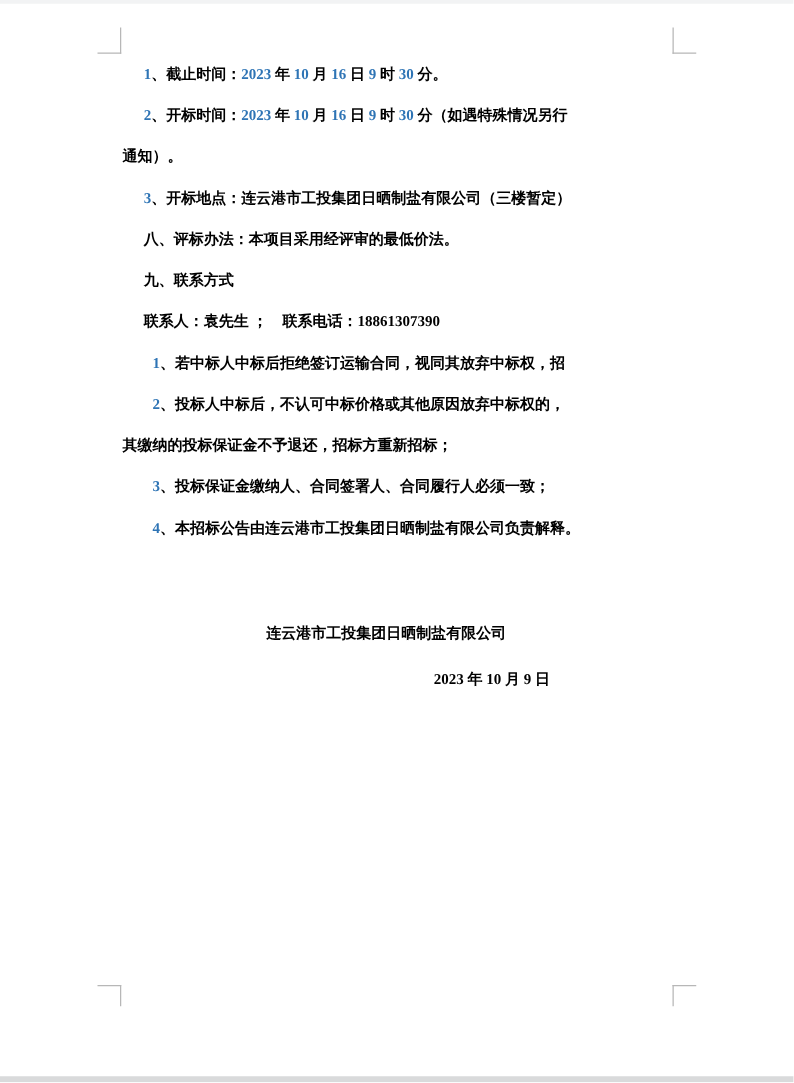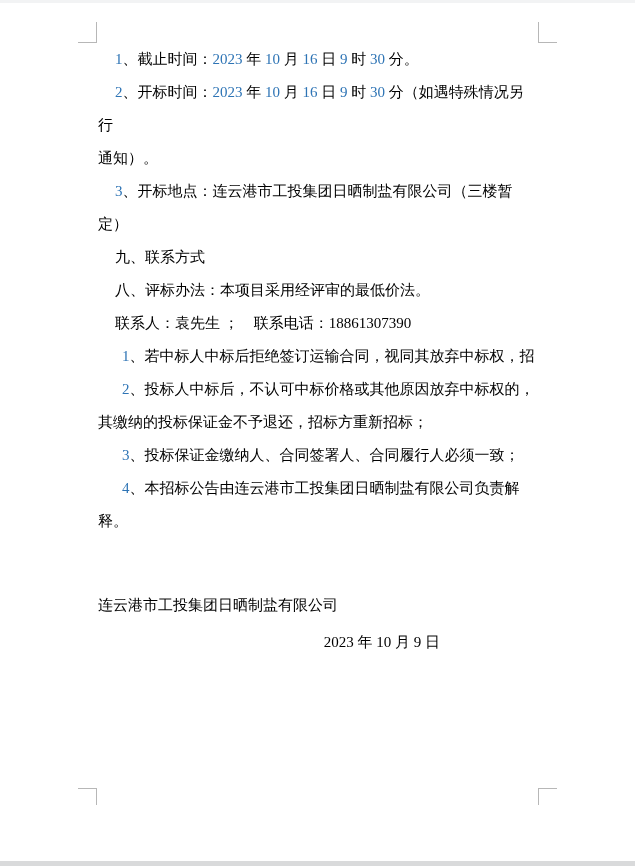--- a/index.html
+++ b/index.html
@@ -34,37 +34,38 @@
   }
   .mark.tl { left: 78px;  top: 22px;  height: 21px; border-right: 1px solid #b7b7b7; border-bottom: 1px solid #b7b7b7; }
   .mark.tr { left: 538px; top: 22px;  height: 21px; border-left: 1px solid #b7b7b7;  border-bottom: 1px solid #b7b7b7; }
   .mark.bl { left: 78px;  top: 788px; height: 17px; border-right: 1px solid #b7b7b7; border-top: 1px solid #b7b7b7; }
   .mark.br { left: 538px; top: 788px; height: 17px; border-left: 1px solid #b7b7b7;  border-top: 1px solid #b7b7b7; }
 
   .doc {
     position: absolute;
     left: 0; top: 0; right: 0;
     padding: 43px 97px 0 98px;
-    font-size: 15px;
+    font-size: 12px;
     line-height: 33px;
     color: #000000;
+    font-weight: bold;
   }
   .doc p {
     margin: 0;
     white-space: pre-wrap;
   }
   .indent-item    { text-indent: 17px; }
   .indent-special { text-indent: 44px; }
   .indent-sub     { text-indent: 24px; }
   .indent-flush   { text-indent: 0; }
 
   .blue-nums .num { color: #2e74b5; }
 
   .sig-company {
-    text-align: left;
+    text-align: center;
     padding-right: 18px;
     margin-top: 51px !important;
   }
   .sig-date {
     text-align: right;
     padding-right: 98px;
     margin-top: 4px !important;
   }
 </style>
 </head>
@@ -76,22 +77,22 @@
   <div class="mark tl"></div>
   <div class="mark tr"></div>
   <div class="mark bl"></div>
   <div class="mark br"></div>
 
   <div class="doc">
     <p class="indent-item blue-nums"><span class="num">1</span>、截止时间：<span class="num">2023</span> 年 <span class="num">10</span> 月 <span class="num">16</span> 日 <span class="num">9</span> 时 <span class="num">30</span> 分。</p>
     <p class="indent-item blue-nums"><span class="num">2</span>、开标时间：<span class="num">2023</span> 年 <span class="num">10</span> 月 <span class="num">16</span> 日 <span class="num">9</span> 时 <span class="num">30</span> 分（如遇特殊情况另行</p>
     <p class="indent-flush">通知）。</p>
     <p class="indent-item blue-nums"><span class="num">3</span>、开标地点：连云港市工投集团日晒制盐有限公司（三楼暂定）</p>
+    <p class="indent-item">八、评标办法：本项目采用经评审的最低价法。</p>
     <p class="indent-item">九、联系方式</p>
-    <p class="indent-item">八、评标办法：本项目采用经评审的最低价法。</p>
     <p class="indent-item">联系人：袁先生 ；    联系电话：18861307390</p>
     <p class="indent-sub blue-nums"><span class="num">1</span>、若中标人中标后拒绝签订运输合同，视同其放弃中标权，招</p>
     <p class="indent-sub blue-nums"><span class="num">2</span>、投标人中标后，不认可中标价格或其他原因放弃中标权的，</p>
     <p class="indent-flush">其缴纳的投标保证金不予退还，招标方重新招标；</p>
     <p class="indent-sub blue-nums"><span class="num">3</span>、投标保证金缴纳人、合同签署人、合同履行人必须一致；</p>
     <p class="indent-sub blue-nums"><span class="num">4</span>、本招标公告由连云港市工投集团日晒制盐有限公司负责解释。</p>
 
     <p class="sig-company">连云港市工投集团日晒制盐有限公司</p>
     <p class="sig-date">2023 年 10 月 9 日</p>
   </div>

